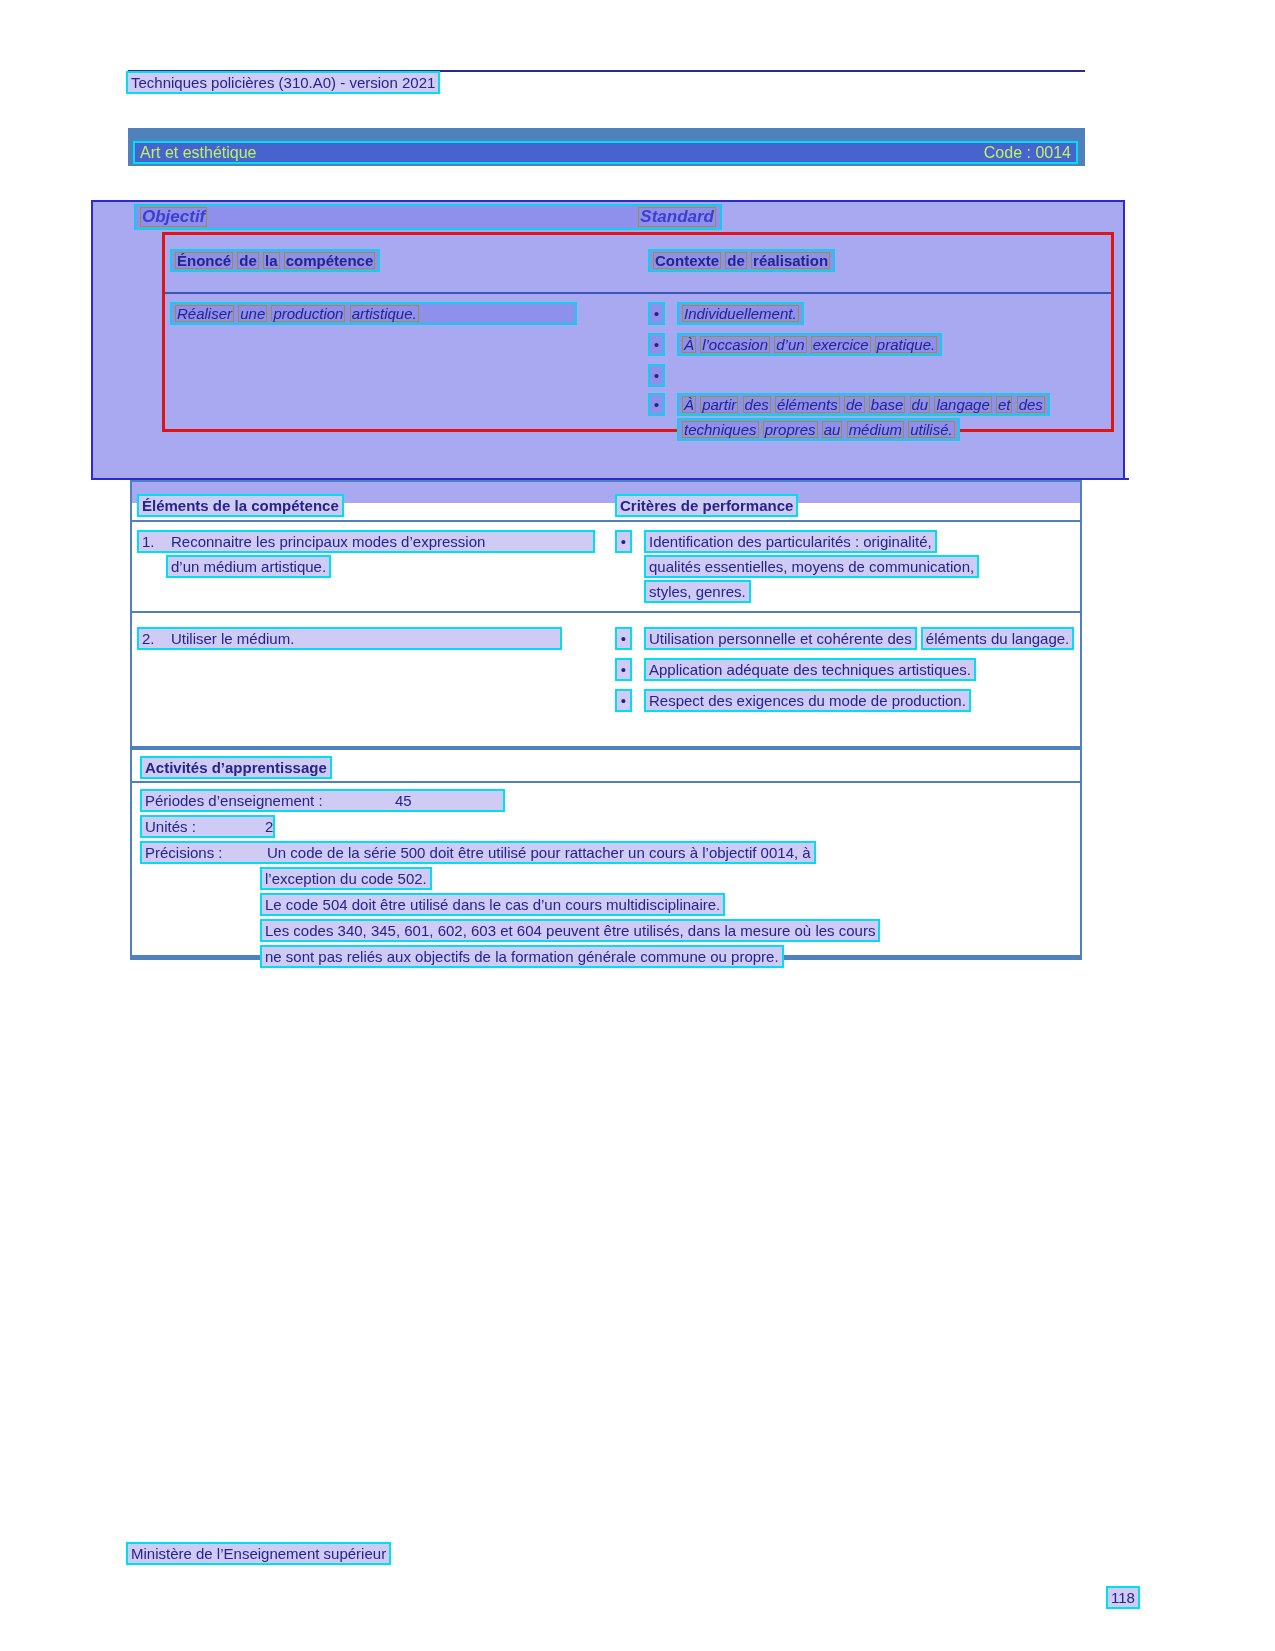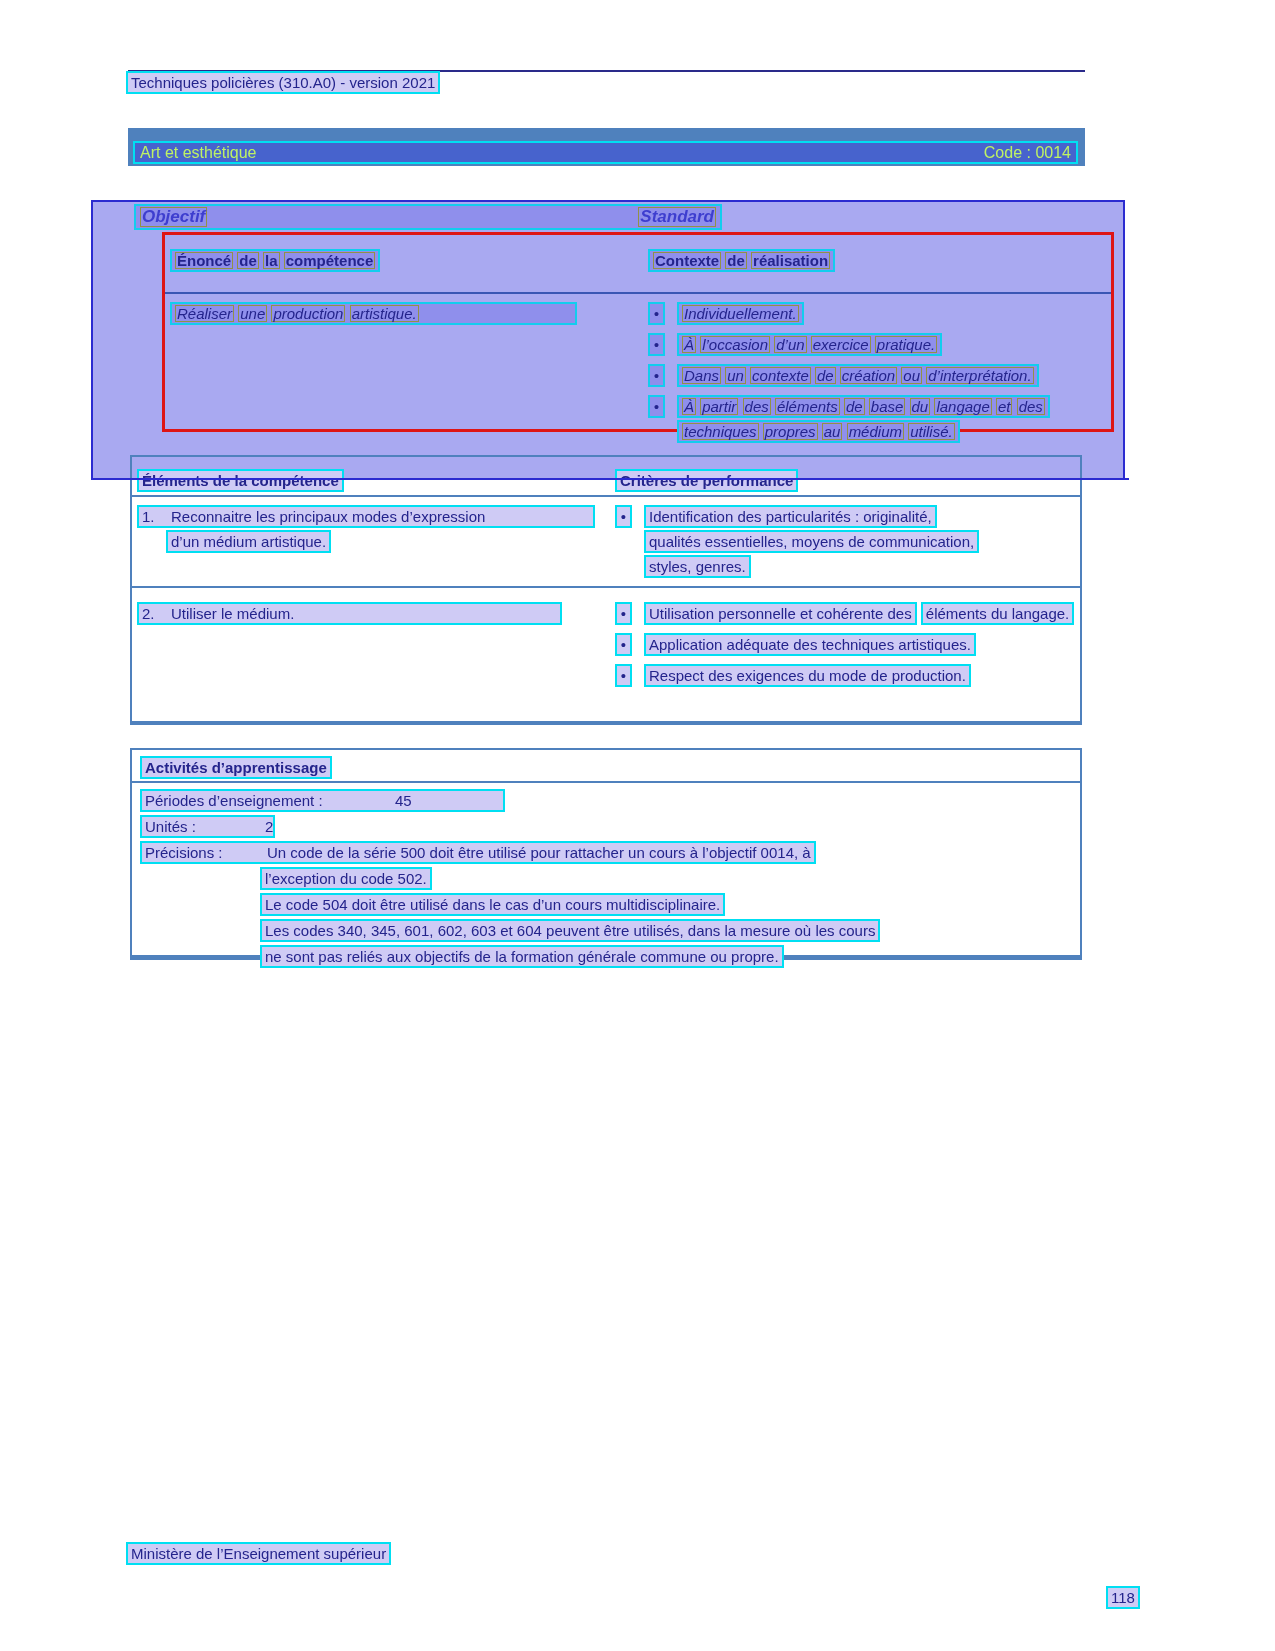--- a/index.html
+++ b/index.html
@@ -52,21 +52,21 @@
   .t1-hdr { display:grid; grid-template-columns:478px 1fr; height:59px; box-sizing:border-box;
             border-bottom:2px solid #3a56b4; padding-top:14px; }
   .t1-body { display:grid; grid-template-columns:478px 1fr; padding-top:8px;font-style:italic; }
   .cell { padding-left:5px; }
 
   .bgrp { display:flex; margin-bottom:6px; }
   .blt { width:17px; text-align:center; padding:0; margin-right:12px; flex:0 0 auto; }
   .lines > div { margin-bottom:2px;text-align:right; }
 
   
-  .t2 { left:130px; top:455px; width:952px; height:270px; background:#ffffff;
+  .t2 { left:130px; top:480px; width:952px; height:270px; background:#ffffff;
         border:2px solid #4f81bd; border-bottom-width:4px; box-sizing:border-box; z-index:2; }
   .t2-strip { position:absolute; left:0; top:0; width:100%; height:21px; background:#a9a9f1; }
   .t2-inner { position:relative; }
   .t2-hdr { display:grid; grid-template-columns:478px 1fr; height:40px; box-sizing:border-box;
             border-bottom:2px solid #4f81bd; padding-top:12px; }
   .t2-row1 { display:grid; grid-template-columns:478px 1fr; height:91px; box-sizing:border-box;
              border-bottom:2px solid #4f81bd; padding-top:8px; }
   .t2-row2 { display:grid; grid-template-columns:478px 1fr; padding-top:14px; }
   .num { display:inline-block; width:29px; }
   .indent2 { margin-left:29px; }
@@ -130,21 +130,20 @@
         <div class="bgrp">
           <span class="hl hld blt">•</span>
           <div class="lines"><div class="hl hld"><span class="w">Individuellement.</span></div></div>
         </div>
         <div class="bgrp">
           <span class="hl hld blt">•</span>
           <div class="lines"><div class="hl hld"><span class="w">À</span> <span class="w">l’occasion</span> <span class="w">d’un</span> <span class="w">exercice</span> <span class="w">pratique.</span></div></div>
         </div>
         <div class="bgrp">
           <span class="hl hld blt">•</span>
-          <div class="lines"><div class="hl hld"><span class="w">Dans</span> <span class="w">un</span> <span class="w">contexte</span> <span class="w">de</span> <span class="w">création</span> <span class="w">ou</span> <span class="w">d’interprétation.</span></div></div>
         </div>
         <div class="bgrp">
           <span class="hl hld blt">•</span>
           <div class="lines">
             <div class="hl hld"><span class="w">À</span> <span class="w">partir</span> <span class="w">des</span> <span class="w">éléments</span> <span class="w">de</span> <span class="w">base</span> <span class="w">du</span> <span class="w">langage</span> <span class="w">et</span> <span class="w">des</span></div>
             <div class="hl hld"><span class="w">techniques</span> <span class="w">propres</span> <span class="w">au</span> <span class="w">médium</span> <span class="w">utilisé.</span></div>
           </div>
         </div>
       </div>
     </div>

